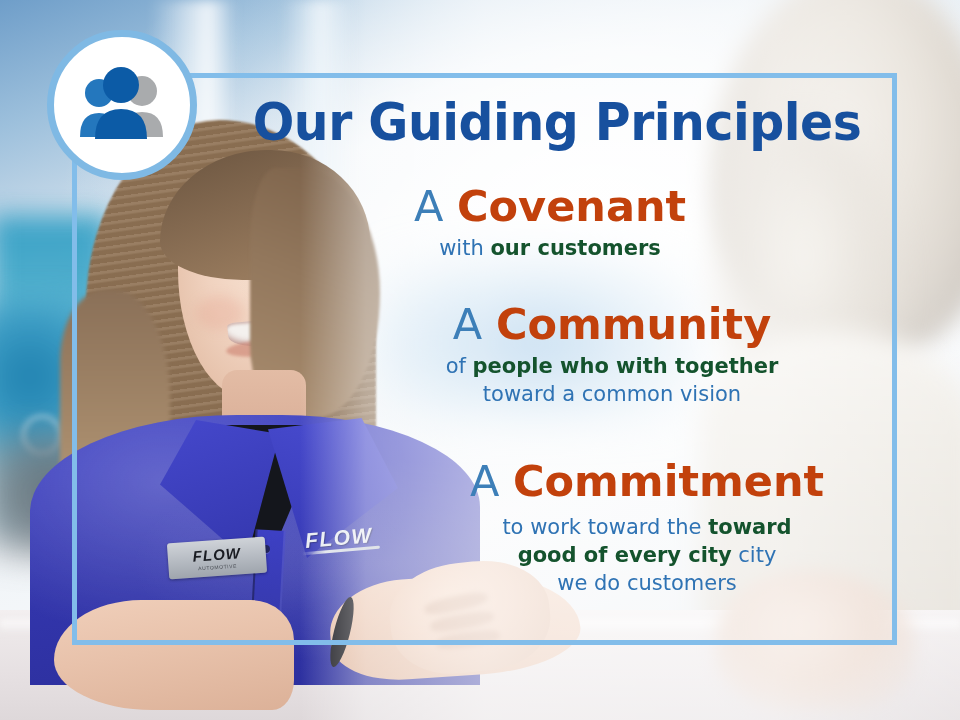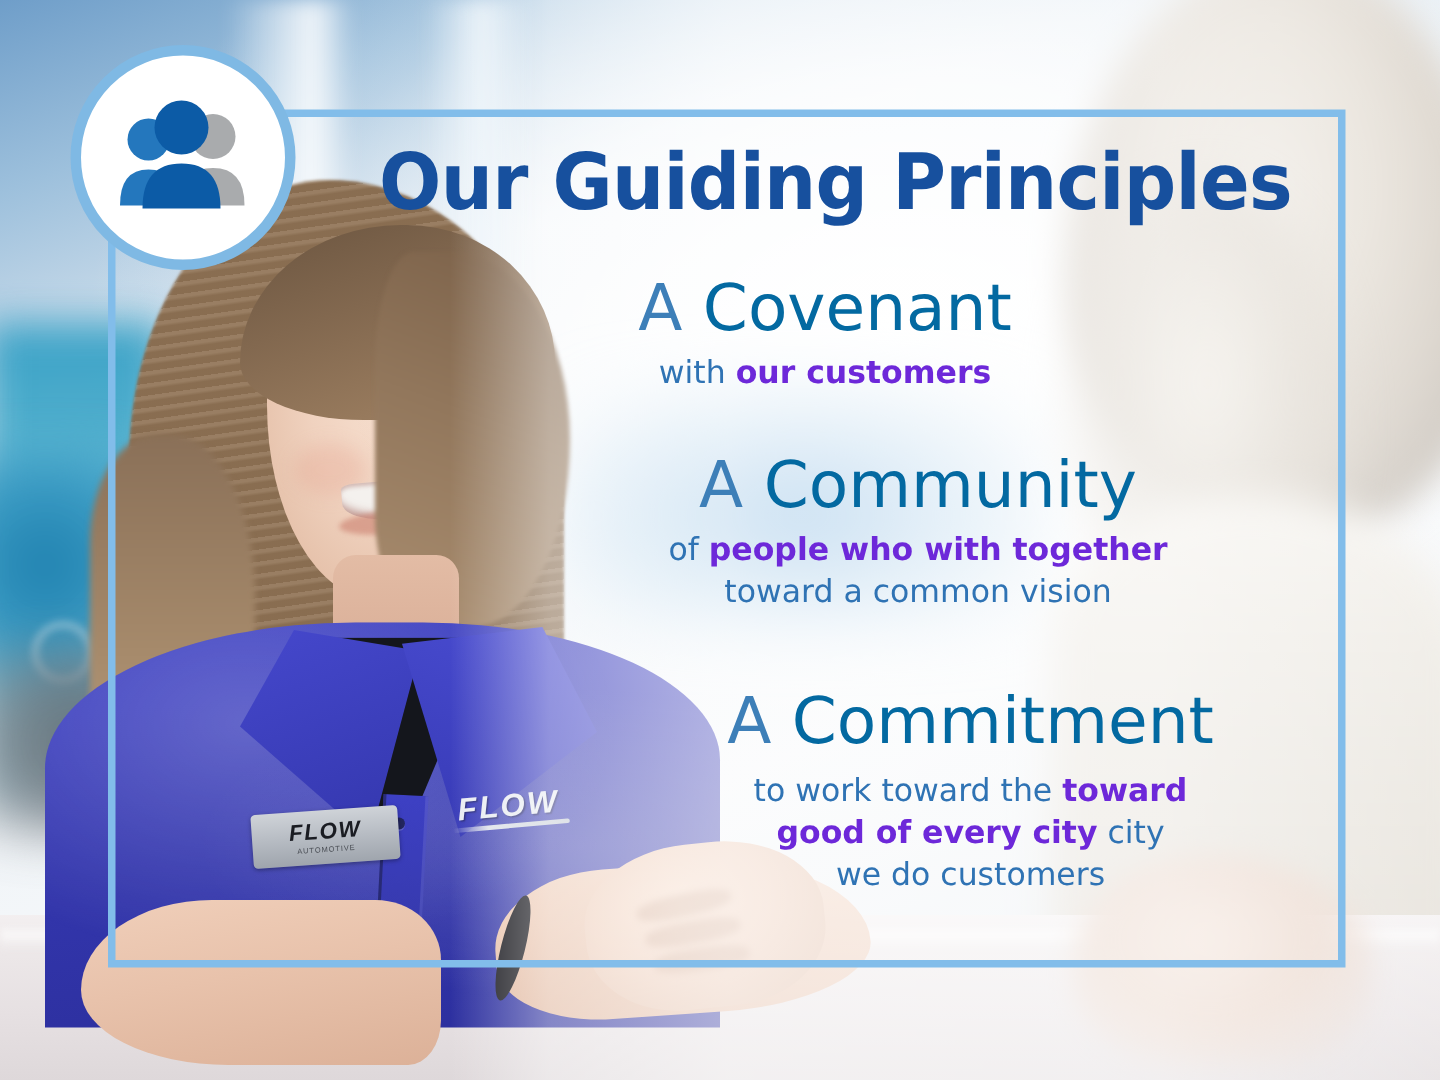--- a/index.html
+++ b/index.html
@@ -517,30 +517,30 @@
   .principle { position: absolute; }
 
   .p-head {
     font-family: "DejaVu Sans", sans-serif;
     font-size: 43px;
     line-height: 1.08;
     color: #2f78b8;
     white-space: nowrap;
   }
   .p-head .art { font-weight: normal; color: #3d7fb8; }
-  .p-head .key { font-weight: normal; color: #0369a1; }
+  .p-head .key { font-weight: bold; color: #c2410c; }
 
   .p-sub {
     font-family: "DejaVu Sans", sans-serif;
     font-size: 21px;
     line-height: 1.32;
     color: #2f73b4;
     margin-top: 6px;
   }
-  .p-sub b { font-weight: bold; color: #6d28d9; }
+  .p-sub b { font-weight: bold; color: #14532d; }
 
   .p1 { left: 278px; top: 110px; width: 400px; text-align: center; }
   .p2 { left: 300px; top: 228px; width: 480px; text-align: center; }
   .p3 { left: 330px; top: 385px; width: 490px; text-align: center; }
   .p3 .p-sub { margin-top: 10px; }
 </style>
 </head>
 <body>
 
 <div class="poster">

